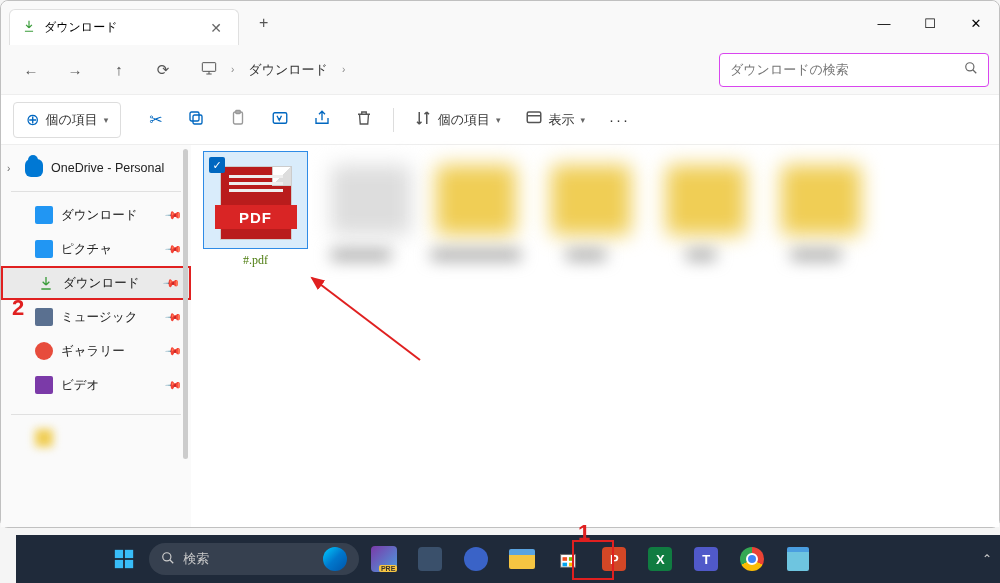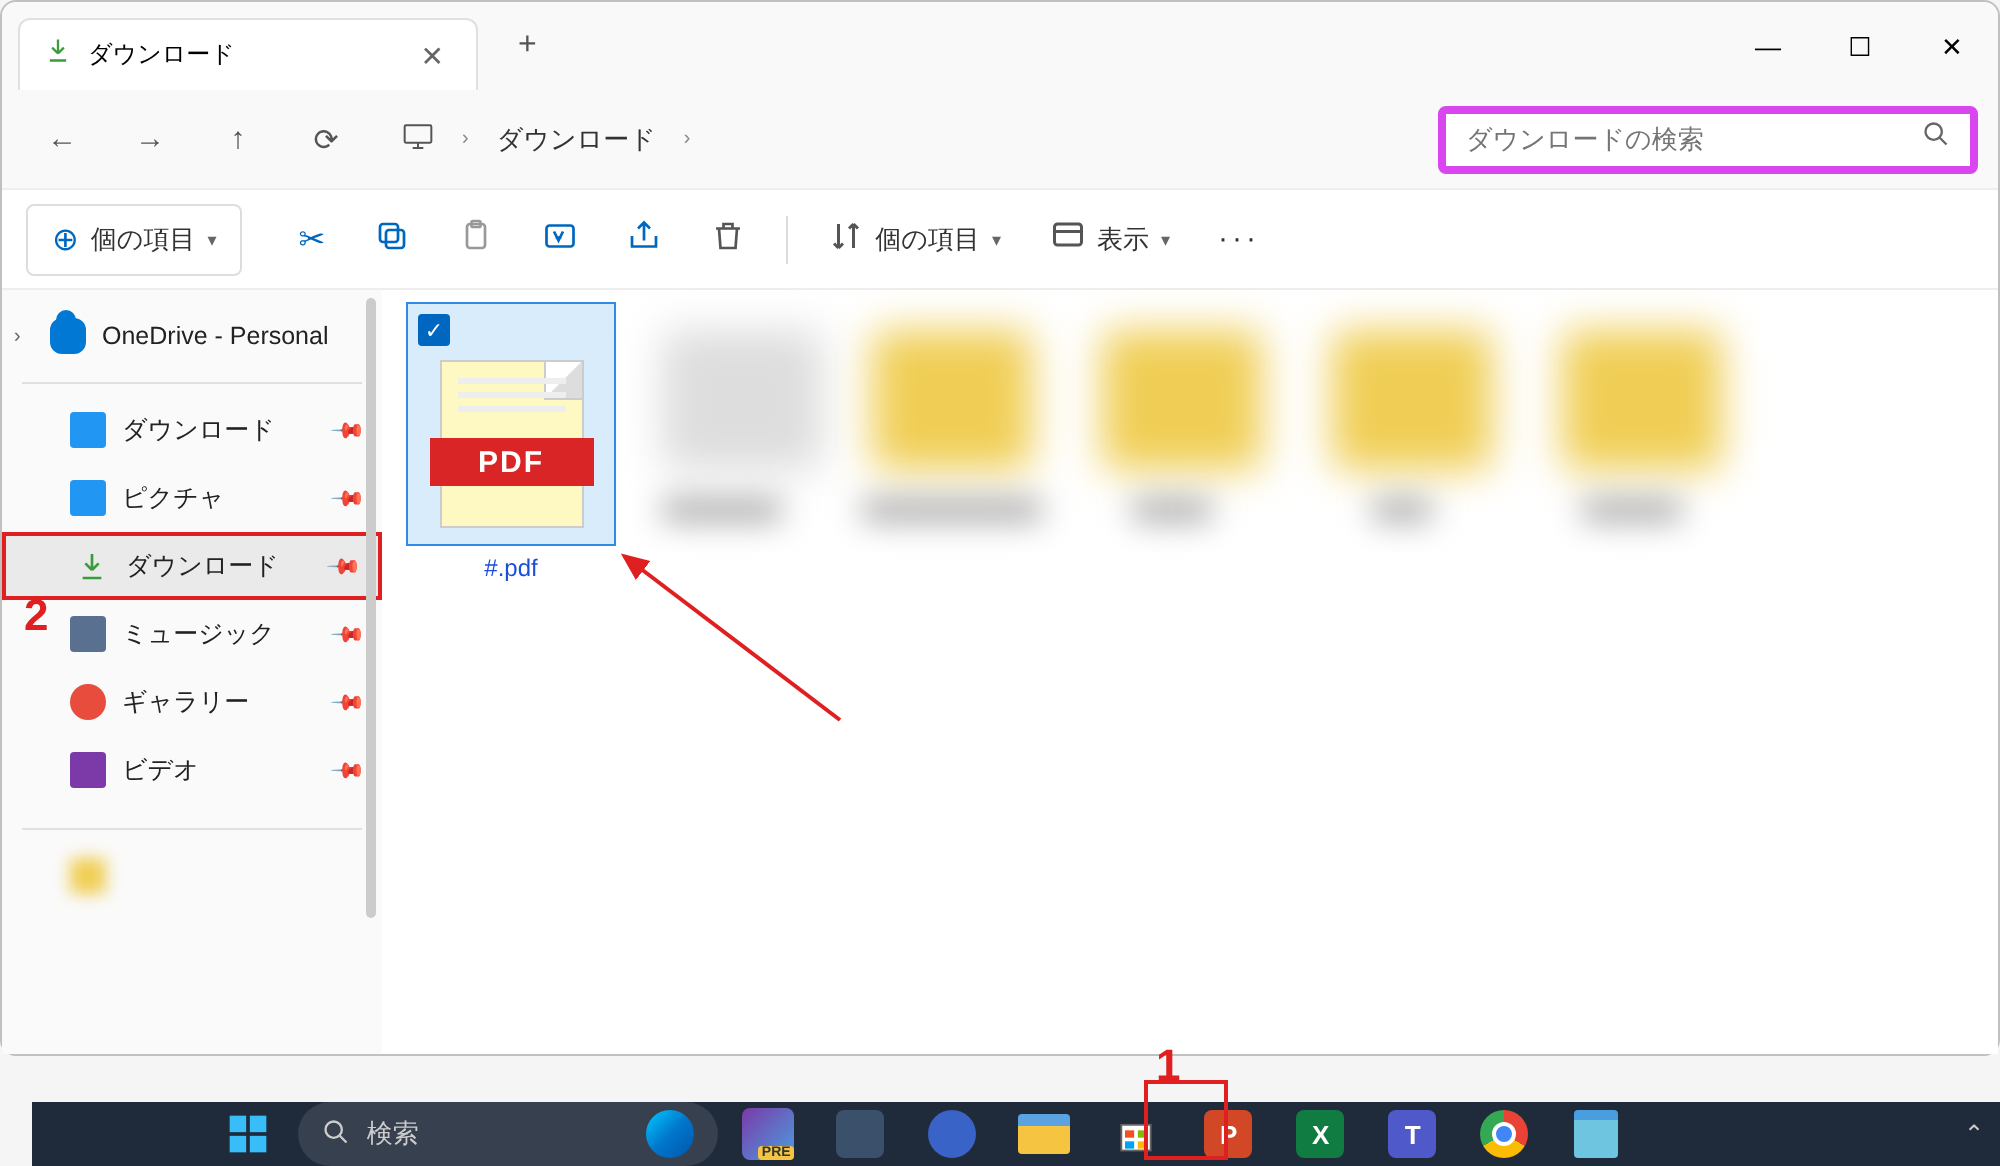--- a/index.html
+++ b/index.html
@@ -14,21 +14,21 @@
 .tab-close { font-size: 14px; color: #666; padding: 4px; }
 .newtab { margin-left: 10px; font-size: 16px; color: #555; padding: 6px 10px; }
 .win-controls { margin-left: auto; display: flex; }
 .win-controls div { width: 46px; height: 32px; display: flex; align-items: center; justify-content: center; font-size: 13px; }
 
 
 .navbar { height: 50px; display: flex; align-items: center; padding: 0 10px; gap: 4px; background: #f9f9f9; border-bottom: 1px solid #eee; }
 .navbtn { width: 40px; height: 32px; display: flex; align-items: center; justify-content: center; color: #555; border-radius: 4px; font-size: 15px; }
 .addr { flex: 1; display: flex; align-items: center; gap: 14px; padding: 0 14px; height: 34px; font-size: 13px; color: #333; }
 .addr .chev { color: #888; font-size: 10px; }
-.searchbox { width: 270px; height: 34px; background: #fff; border: 4px solid #d946ef; border-radius: 4px; display: flex; align-items: center; padding: 0 10px; }
+.searchbox { width: 270px; height: 34px; background: #fff; border: 1px solid #d946ef; border-radius: 4px; display: flex; align-items: center; padding: 0 10px; }
 .searchbox input { border: none; flex: 1; font-size: 13px; color: #555; outline: none; }
 
 
 .toolbar { height: 50px; display: flex; align-items: center; padding: 0 12px; gap: 4px; border-bottom: 1px solid #eee; }
 .tbtn { height: 36px; padding: 0 10px; display: flex; align-items: center; gap: 6px; font-size: 13px; color: #333; border-radius: 4px; }
 .tbtn.newbtn { border: 1px solid #ddd; padding: 0 12px; }
 .tbtn svg, .tbtn .glyph { width: 18px; height: 18px; }
 .tspacer { width: 10px; }
 .tsep { width: 1px; height: 24px; background: #ddd; margin: 0 6px; }
 .tright { margin-left: auto; display: flex; align-items: center; gap: 8px; }
@@ -42,42 +42,42 @@
 .side-item .sicon { width: 18px; height: 18px; display: inline-flex; align-items: center; justify-content: center; }
 .side-item.highlighted { background: #eaeaea; border: 2px solid #e02020; }
 .side-item .pin { margin-left: auto; color: #999; transform: rotate(45deg); font-size: 11px; }
 .side-div { height: 1px; background: #e0e0e0; margin: 6px 10px; }
 .sidebar-scroll { position: absolute; right: 3px; top: 4px; width: 5px; height: 310px; background: #ccc; border-radius: 3px; }
 
 .content { flex: 1; padding: 10px; position: relative; background: #fff; }
 .file { position: absolute; left: 12px; top: 6px; width: 105px; text-align: center; }
 .file .selbox { border: 1px solid #2e8be6; background: #d9ecfb; padding: 4px; }
 .file .checkbox { position: absolute; left: 6px; top: 6px; width: 16px; height: 16px; background: #0067c0; border-radius: 2px; display: flex; align-items: center; justify-content: center; color: #fff; font-size: 11px; z-index: 2; }
-.file .pdf-icon { width: 72px; height: 84px; margin: 24px auto 4px; background: #fef9c3; border: 1px solid #ccc; position: relative; }
+.file .pdf-icon { width: 72px; height: 74px; margin: 10px auto 4px; background: #b91c1c; border: 1px solid #ccc; position: relative; }
 .file .pdf-icon::before { content: ''; position: absolute; right: 0; top: 0; width: 18px; height: 18px; background: linear-gradient(135deg, #fff 48%, #ddd 50%); border-left: 1px solid #ccc; border-bottom: 1px solid #ccc; }
 .file .pdf-label { position: absolute; left: -6px; right: -6px; top: 38px; height: 24px; background: #d92525; color: #fff; font-weight: bold; font-size: 15px; display: flex; align-items: center; justify-content: center; letter-spacing: 1px; }
-.file .fname { font-size: 12px; margin-top: 4px; color: #1d4ed8; }
+.file .fname { font-size: 12px; margin-top: 4px; color: #4d7c0f; font-family: Liberation Serif, serif; }
 .lines { position: absolute; left: 8px; right: 8px; top: 8px; }
 .lines span { display: block; height: 3px; background: #eee; margin-bottom: 4px; }
 
 .blur-item { position: absolute; filter: blur(10px); background: #f0ce55; border-radius: 6px; }
 .blur-text { position: absolute; filter: blur(8px); background: #999; height: 10px; border-radius: 3px; }
 
 .statusbar { height: 28px; border-top: 1px solid #e5e5e5; display: flex; align-items: center; padding: 0 10px; font-size: 12px; color: #0067c0; gap: 6px; }
 .statusbar .sep { width: 1px; height: 16px; background: #ccc; }
 .status-right { margin-left: auto; display: flex; gap: 6px; }
 .status-right div { width: 22px; height: 18px; border: 1px solid #666; display: flex; align-items: center; justify-content: center; font-size: 9px; }
 
 
 .annot-num { position: absolute; color: #e02020; font-size: 22px; font-weight: bold; z-index: 100; font-family: Arial; }
 .annot-arrow { position: absolute; z-index: 99; }
 .annot-box { position: absolute; border: 2px solid #e02020; z-index: 98; pointer-events: none; }
 
 
-.taskbar { position: absolute; bottom: 0; left: 16px; right: 0; height: 32px; background: #1f2a3a; display: flex; align-items: center; padding: 0 8px; gap: 4px; }
+.taskbar { position: absolute; bottom: 0; left: 16px; right: 0; height: 48px; background: #1f2a3a; display: flex; align-items: center; padding: 0 8px; gap: 4px; }
 .taskbar .tcenter { margin: 0 auto; display: flex; align-items: center; gap: 4px; }
 .task-item { width: 42px; height: 40px; display: flex; align-items: center; justify-content: center; border-radius: 4px; }
 .task-search { width: 210px; height: 32px; background: #36404f; border-radius: 16px; display: flex; align-items: center; padding: 0 12px; gap: 8px; color: #ccc; font-size: 13px; }
 .task-search .circle { width: 24px; height: 24px; background: linear-gradient(135deg,#0cf,#07c,#05a); border-radius: 50%; margin-left: auto; }
 .task-tray { margin-left: auto; display: flex; align-items: center; gap: 6px; }
 
 
 .sq-blue { width: 18px; height: 14px; background: #2196f3; border-radius: 2px; position: relative; }
 .sq-blue::after { content: ''; position: absolute; inset: 2px; border: 2px solid #fff; border-radius: 1px; }
 .cloud { width: 18px; height: 12px; background: #0078d4; border-radius: 6px; position: relative; }

